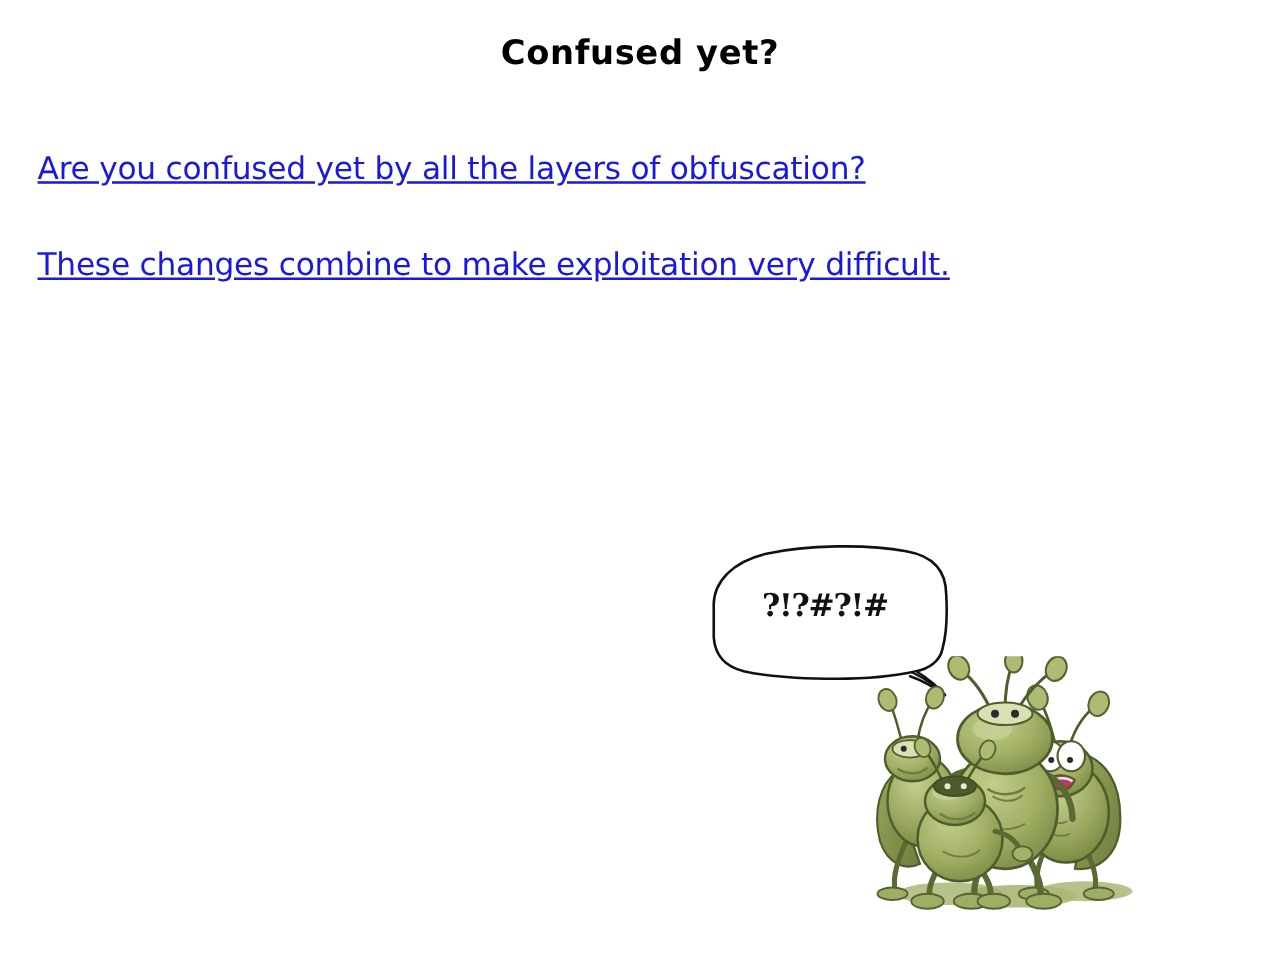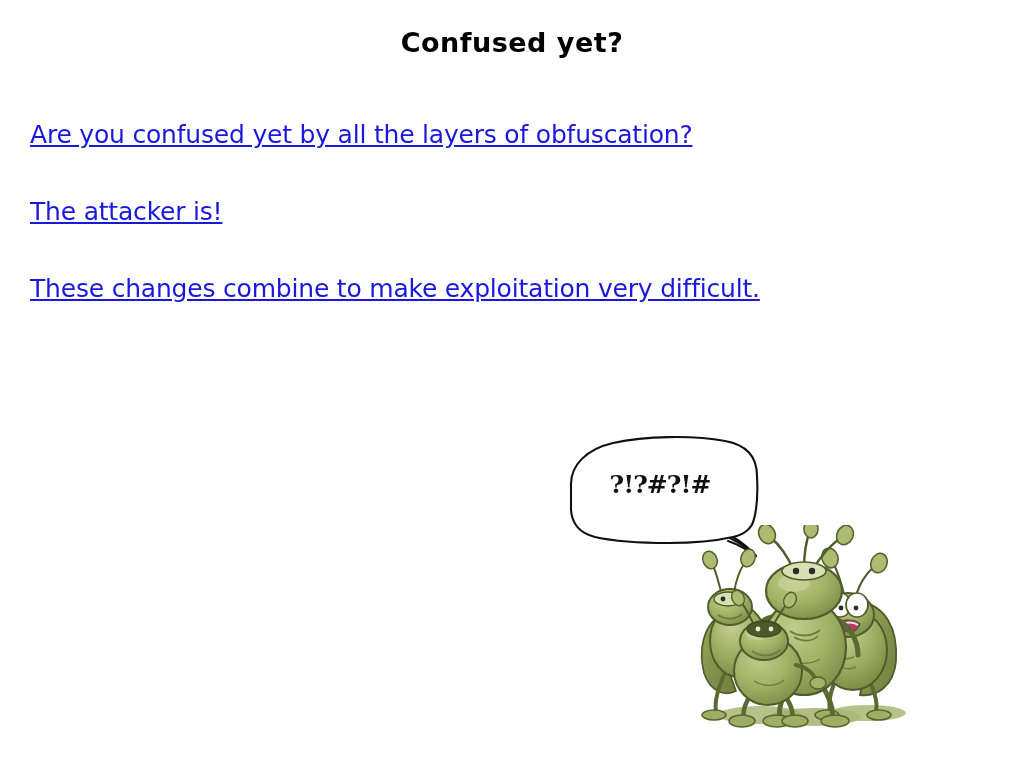--- a/index.html
+++ b/index.html
@@ -100,21 +100,20 @@
 </style>
 </head>
 <body>
 
 <div id="slide">
 
   <div id="slide-title">Confused yet?</div>
 
   <div id="body-text">
     <div class="body-line">Are you confused yet by all the layers of obfuscation?</div>
-    <div class="body-line">The attacker is!</div>
     <div class="body-line">These changes combine to make exploitation very difficult.</div>
   </div>
 
   <div id="speech-balloon">
     <svg width="215" height="125" viewBox="0 0 215 125">
       <path d="M6,52
                C5,31 22,15 48,9
                C80,2 128,1 160,7
                C183,11 192,24 192,42
                C193,60 192,74 189,85

